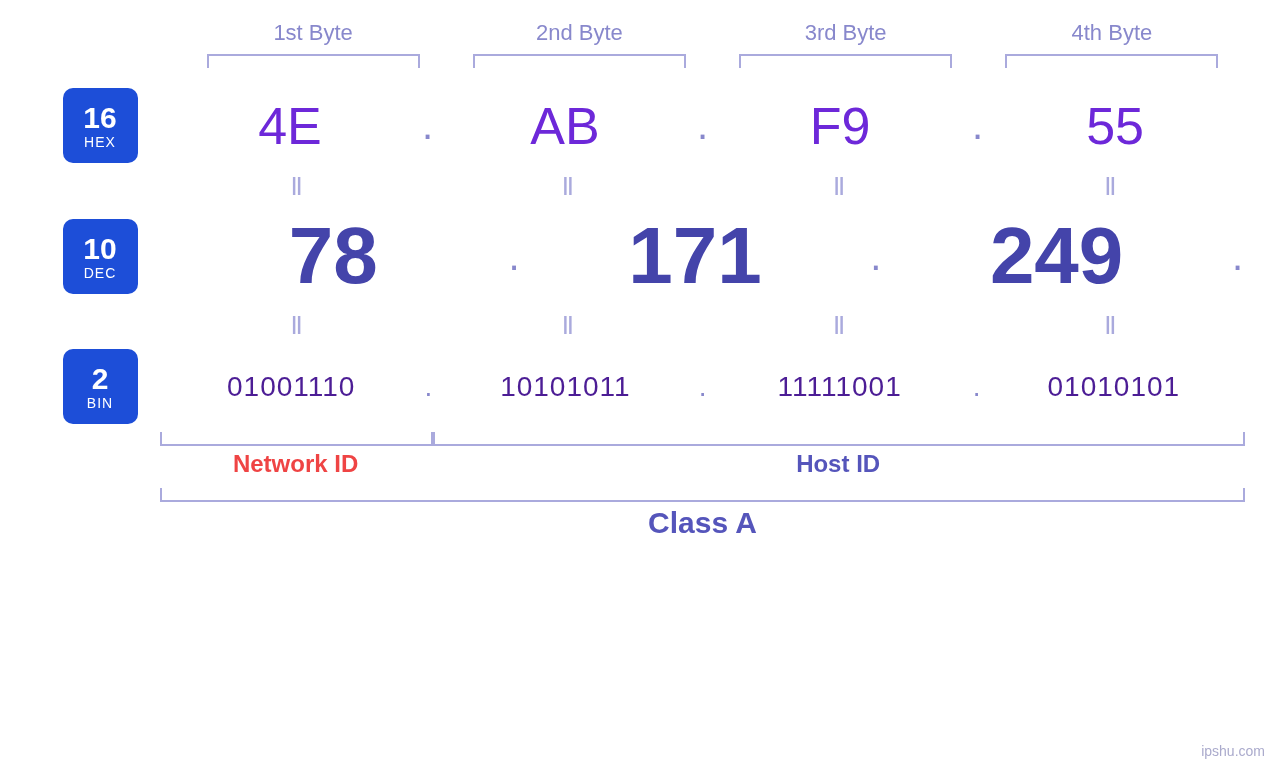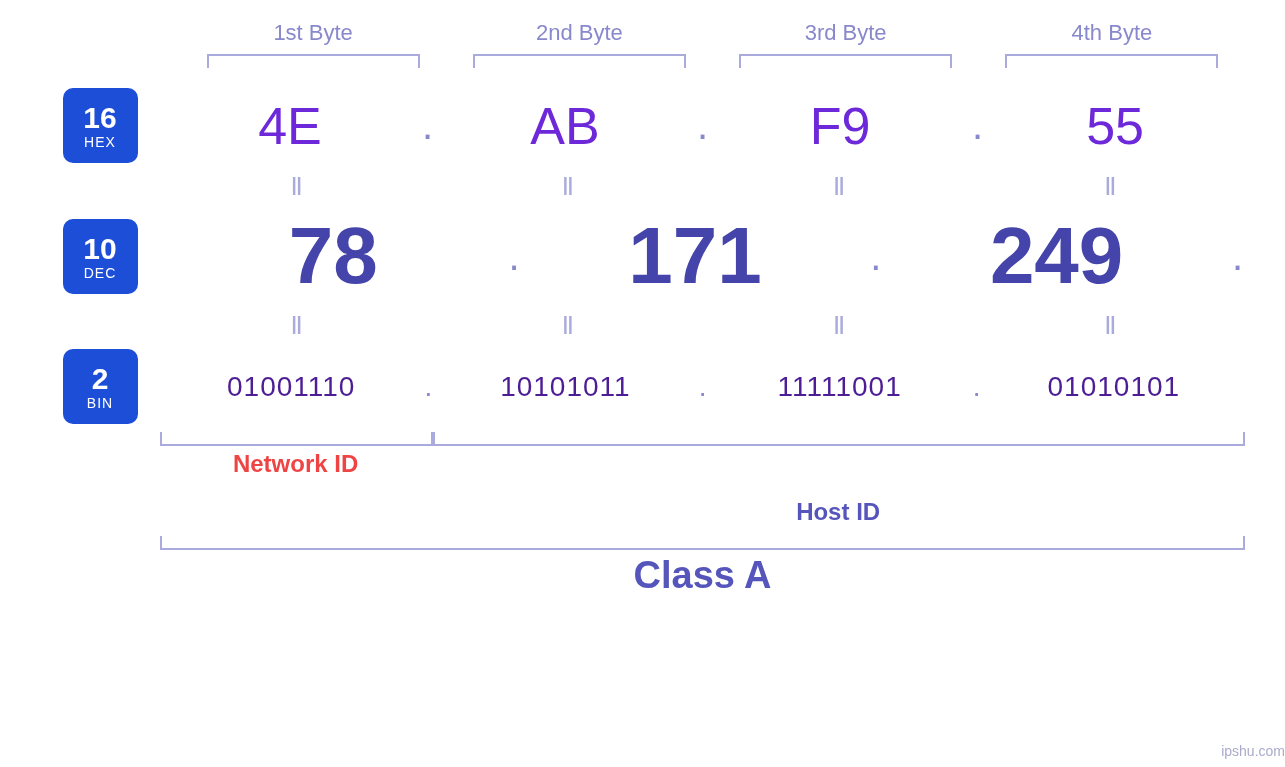--- a/index.html
+++ b/index.html
@@ -179,49 +179,48 @@
       font-size: 24px;
       font-weight: bold;
     }
 
     .host-label {
       flex: 3;
       text-align: center;
       color: #5555bb;
       font-size: 24px;
       font-weight: bold;
-      margin-top: 48px;
     }
 
     
     .class-row-wrapper {
       width: 100%;
       padding-left: 120px;
       margin-top: 10px;
     }
 
     .class-bracket {
       width: 100%;
       border: 2px solid #aaaadd;
       border-top: none;
       height: 14px;
     }
 
     .class-label {
       text-align: center;
       color: #5555bb;
-      font-size: 38px;
+      font-size: 30px;
       font-weight: bold;
       padding-top: 4px;
     }
 
     .watermark {
       position: absolute;
       bottom: 8px;
-      right: 0;
+      right: 20px;
       color: #aaaacc;
       font-size: 14px;
     }
 
     .dot-sep-bin {
       color: #8888cc;
       font-size: 28px;
       padding: 0 2px;
     }
   </style>

